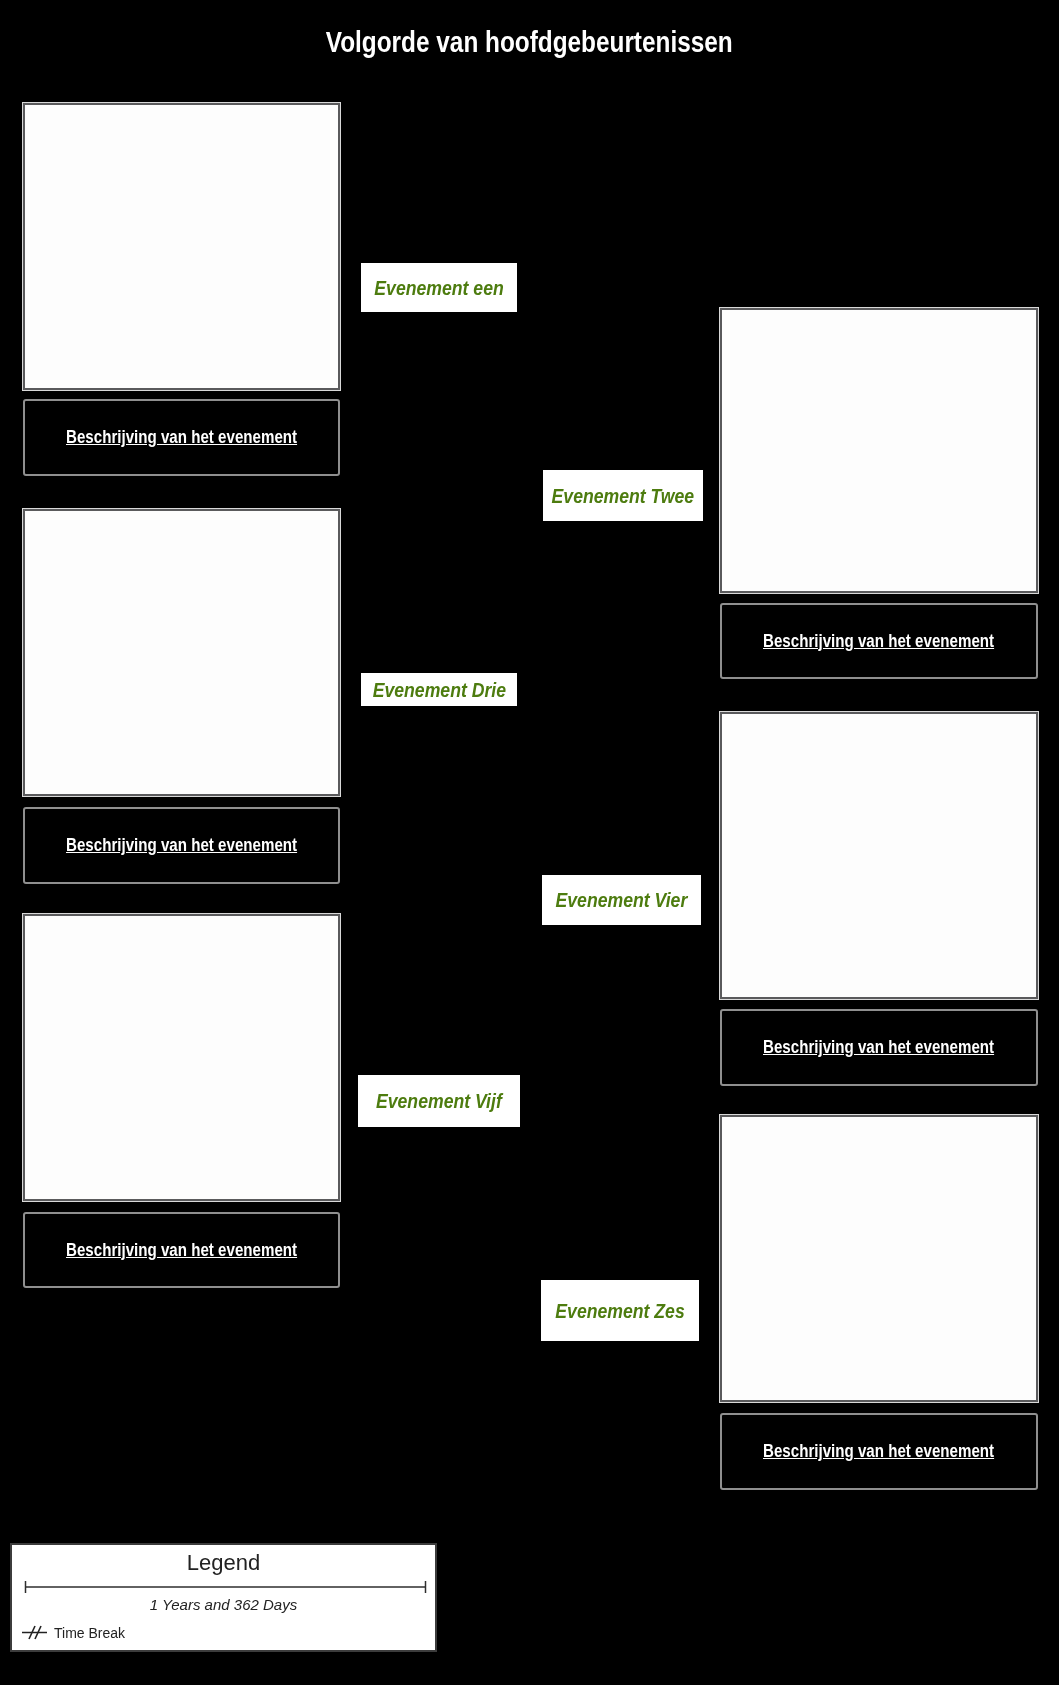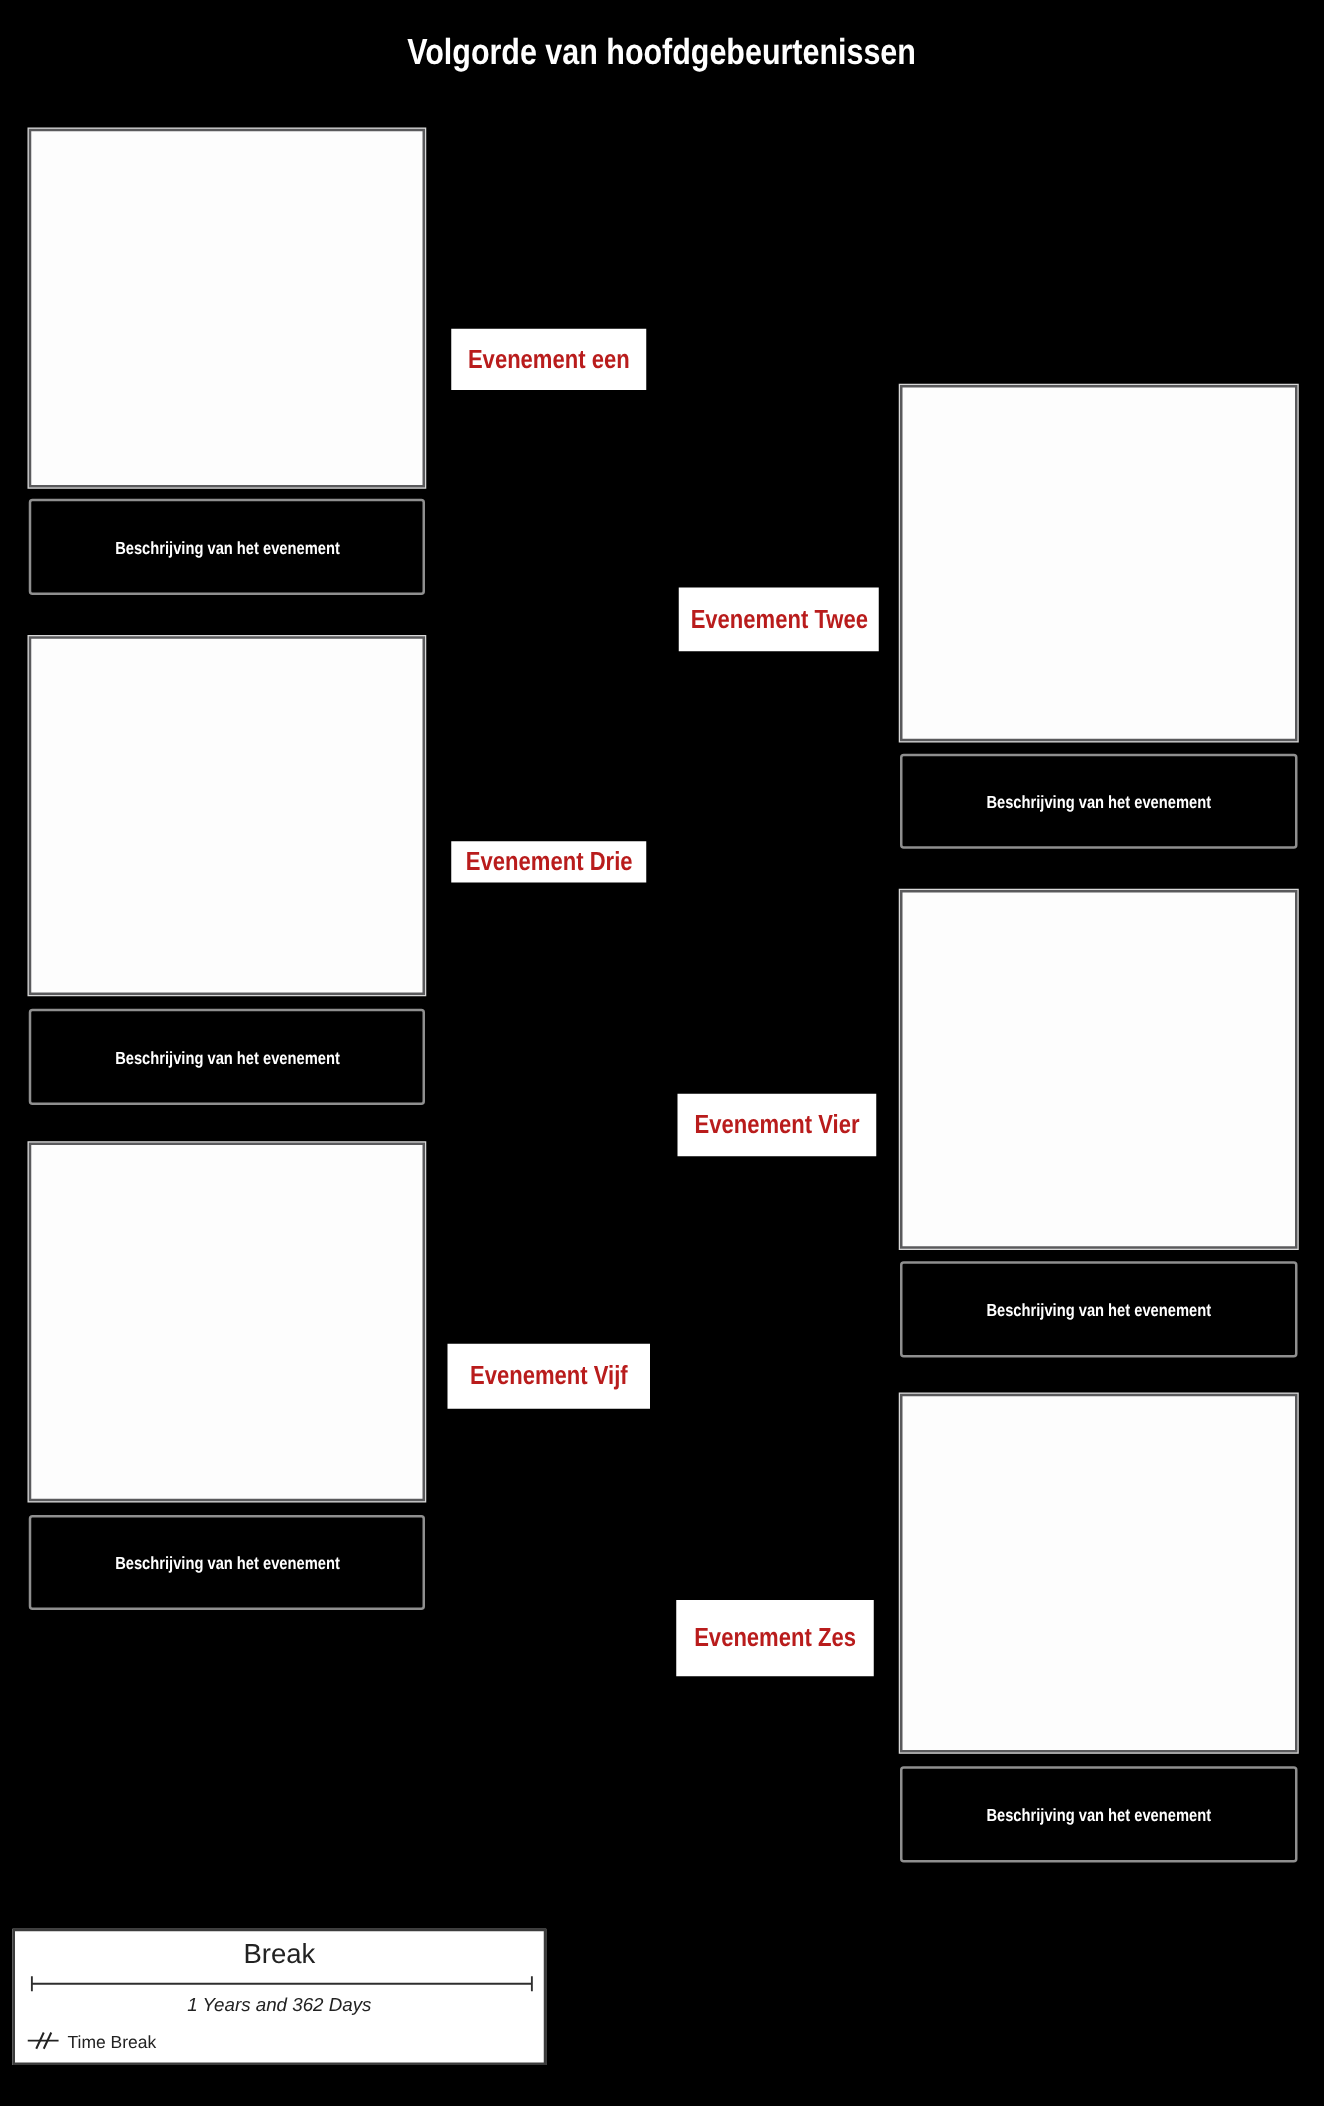--- a/index.html
+++ b/index.html
@@ -38,32 +38,34 @@
   }
   .desc-box {
     position: absolute;
     background: #000;
     border: 2px solid #8f8f8f;
     border-radius: 3px;
     display: flex;
     align-items: center;
     justify-content: center;
     color: #fff;
-    font-size: 14px;
+    font-size: 18px;
     font-weight: bold;
+    text-decoration: underline;
   }
   .event-label {
     position: absolute;
     background: #fff;
-    color: #b91c1c;
+    color: #4d7c0f;
     display: flex;
     align-items: center;
     justify-content: center;
     font-size: 21px;
     font-weight: bold;
+    font-style: italic;
   }
   .legend {
     position: absolute;
     left: 10px;
     top: 1543px;
     width: 427px;
     height: 109px;
     background: #fff;
     border: 2px solid #3c3c3c;
     color: #222;
@@ -155,21 +157,21 @@
 
   <div class="img-box" style="left:720px; top:1115px; width:318px; height:287px;"></div>
   <div class="event-label" style="left:541px; top:1280px; width:158px; height:61px;">
     <span class="cond">Evenement Zes</span>
   </div>
   <div class="desc-box" style="left:720px; top:1413px; width:318px; height:77px;">
     <span class="cond">Beschrijving van het evenement</span>
   </div>
 
   <div class="legend">
-    <div class="legend-title">Break</div>
+    <div class="legend-title">Legend</div>
     <svg class="scale-line" width="403" height="16" viewBox="0 0 403 16">
       <line x1="1.5" y1="8" x2="401.5" y2="8" stroke="#2e2e2e" stroke-width="1.5"></line>
       <line x1="1.5" y1="2" x2="1.5" y2="14" stroke="#2e2e2e" stroke-width="1.5"></line>
       <line x1="401.5" y1="2" x2="401.5" y2="14" stroke="#2e2e2e" stroke-width="1.5"></line>
     </svg>
     <div class="duration-label">1 Years and 362 Days</div>
     <div class="time-break-row">
       <svg width="25" height="17" viewBox="0 0 25 17">
         <line x1="0" y1="8.5" x2="25" y2="8.5" stroke="#222" stroke-width="1.5"></line>
         <line x1="7" y1="15" x2="13" y2="2" stroke="#222" stroke-width="1.6"></line>

